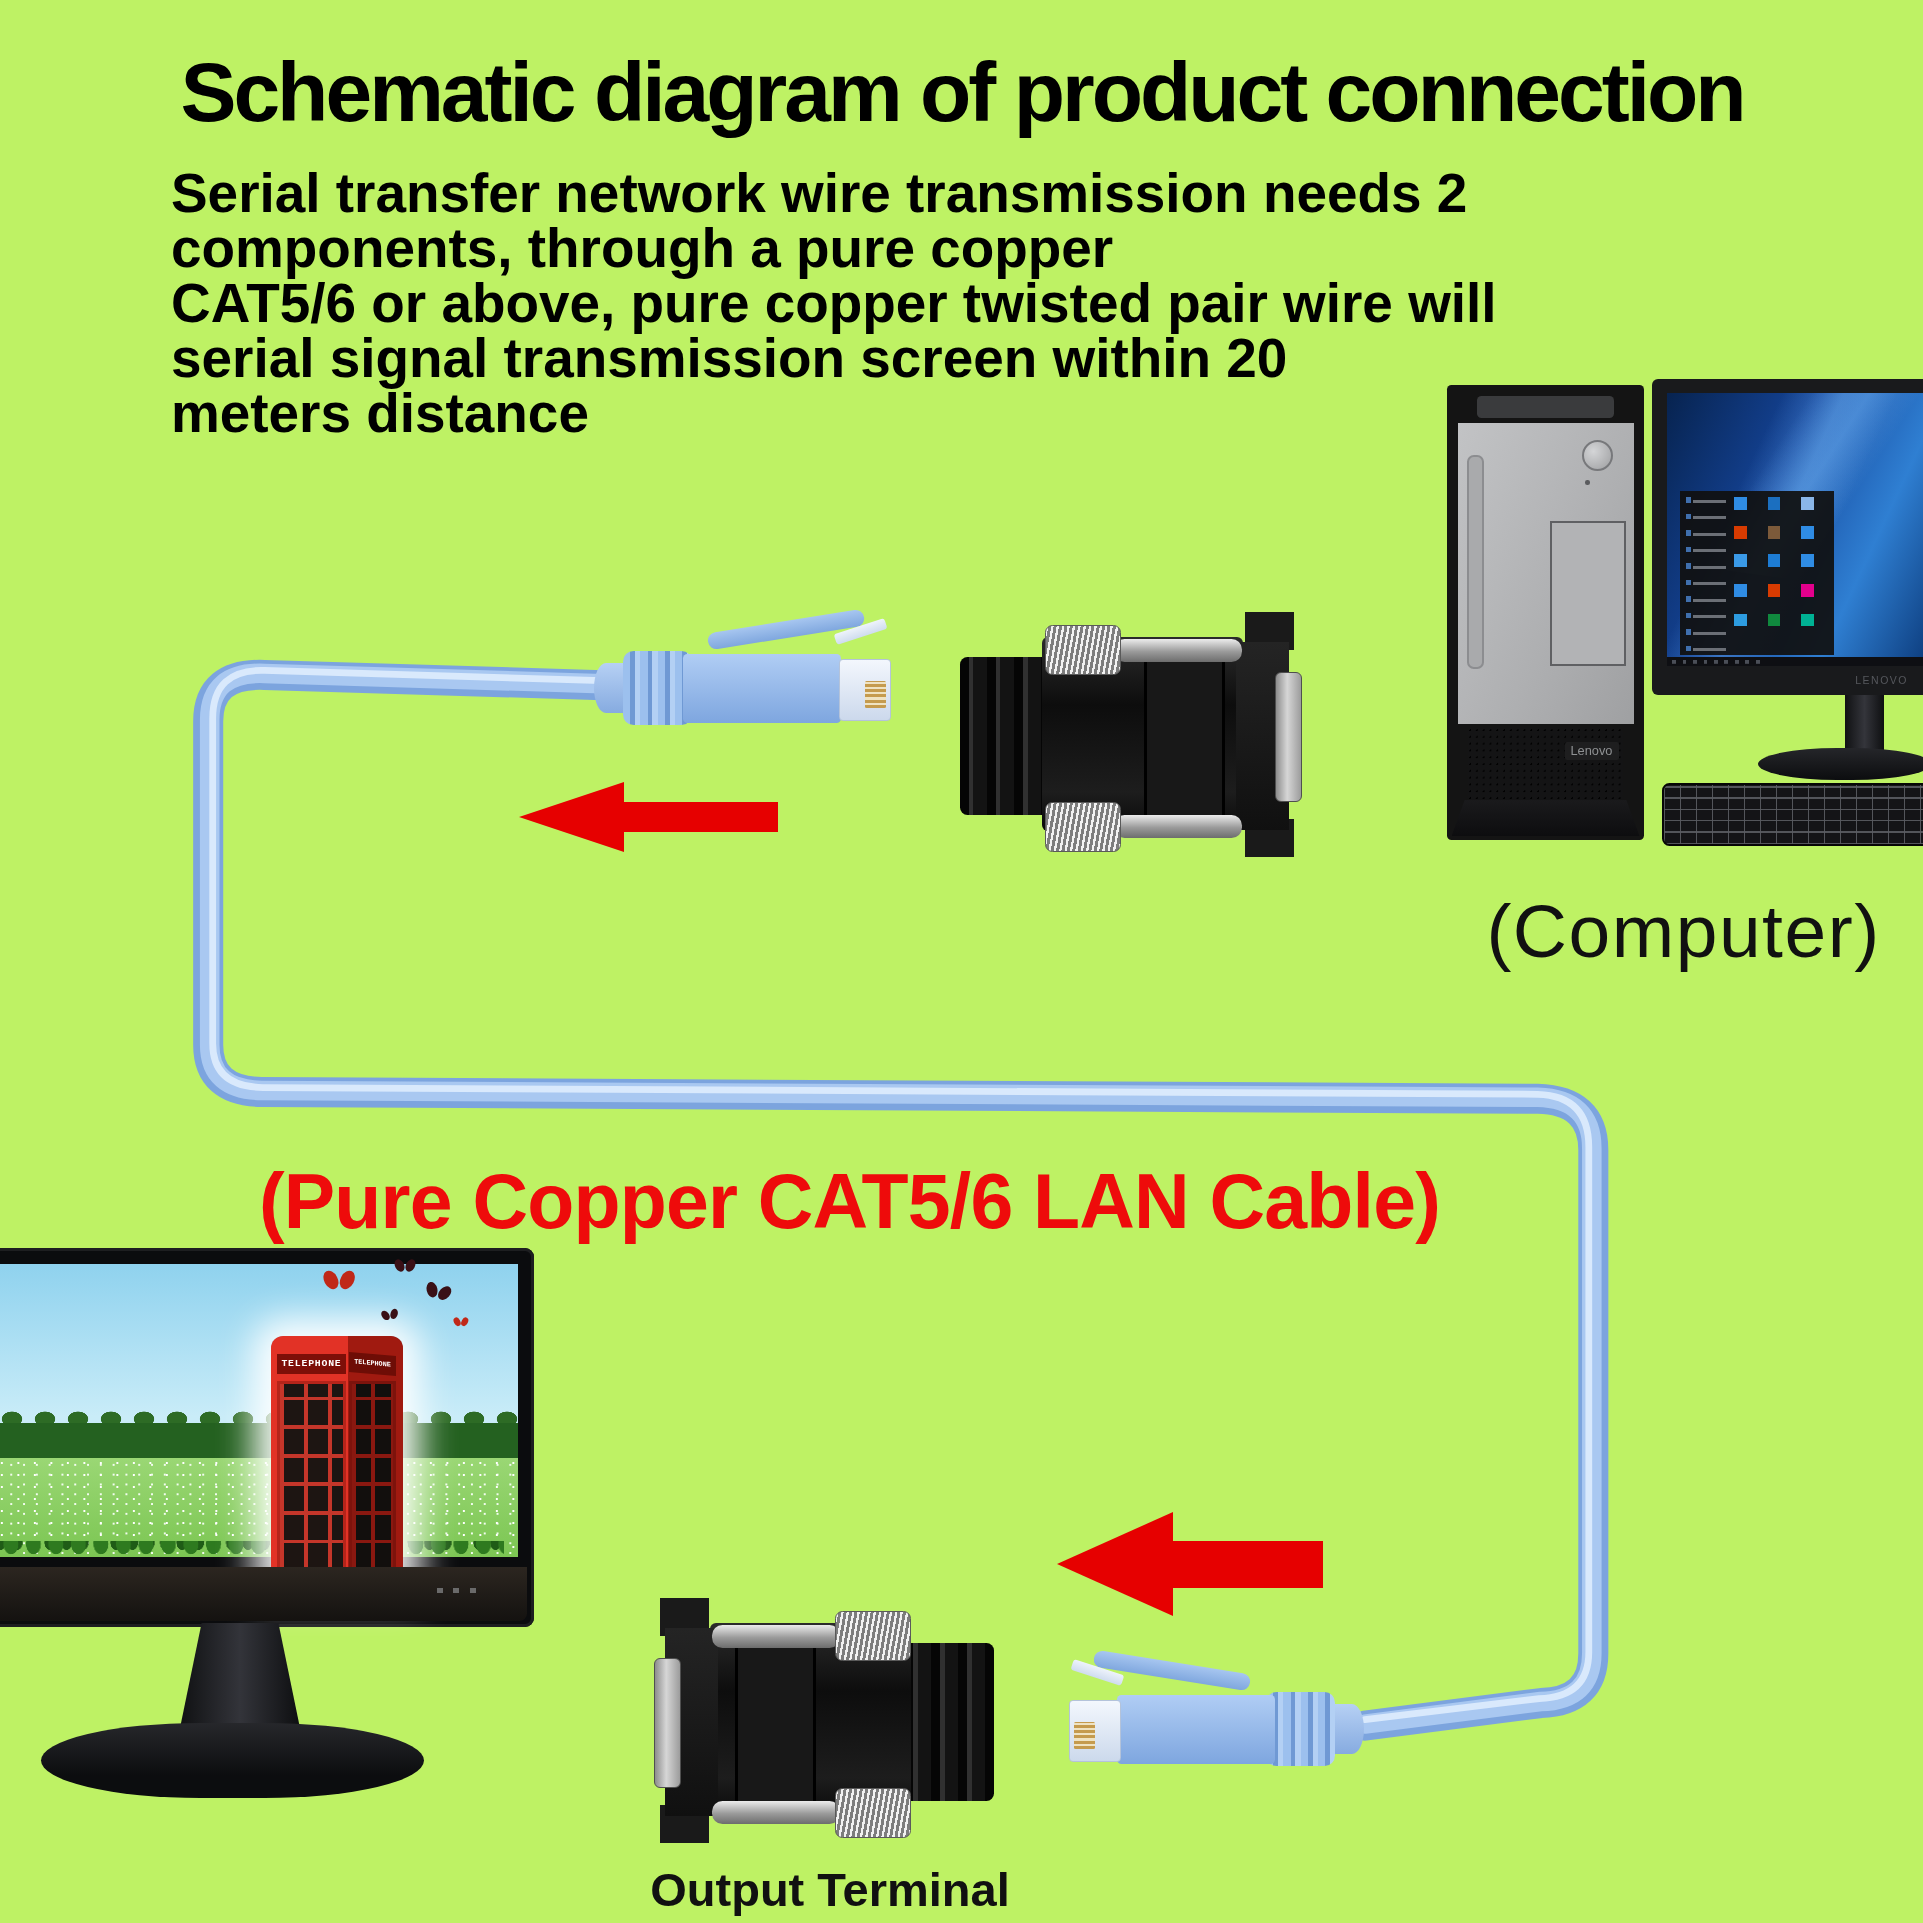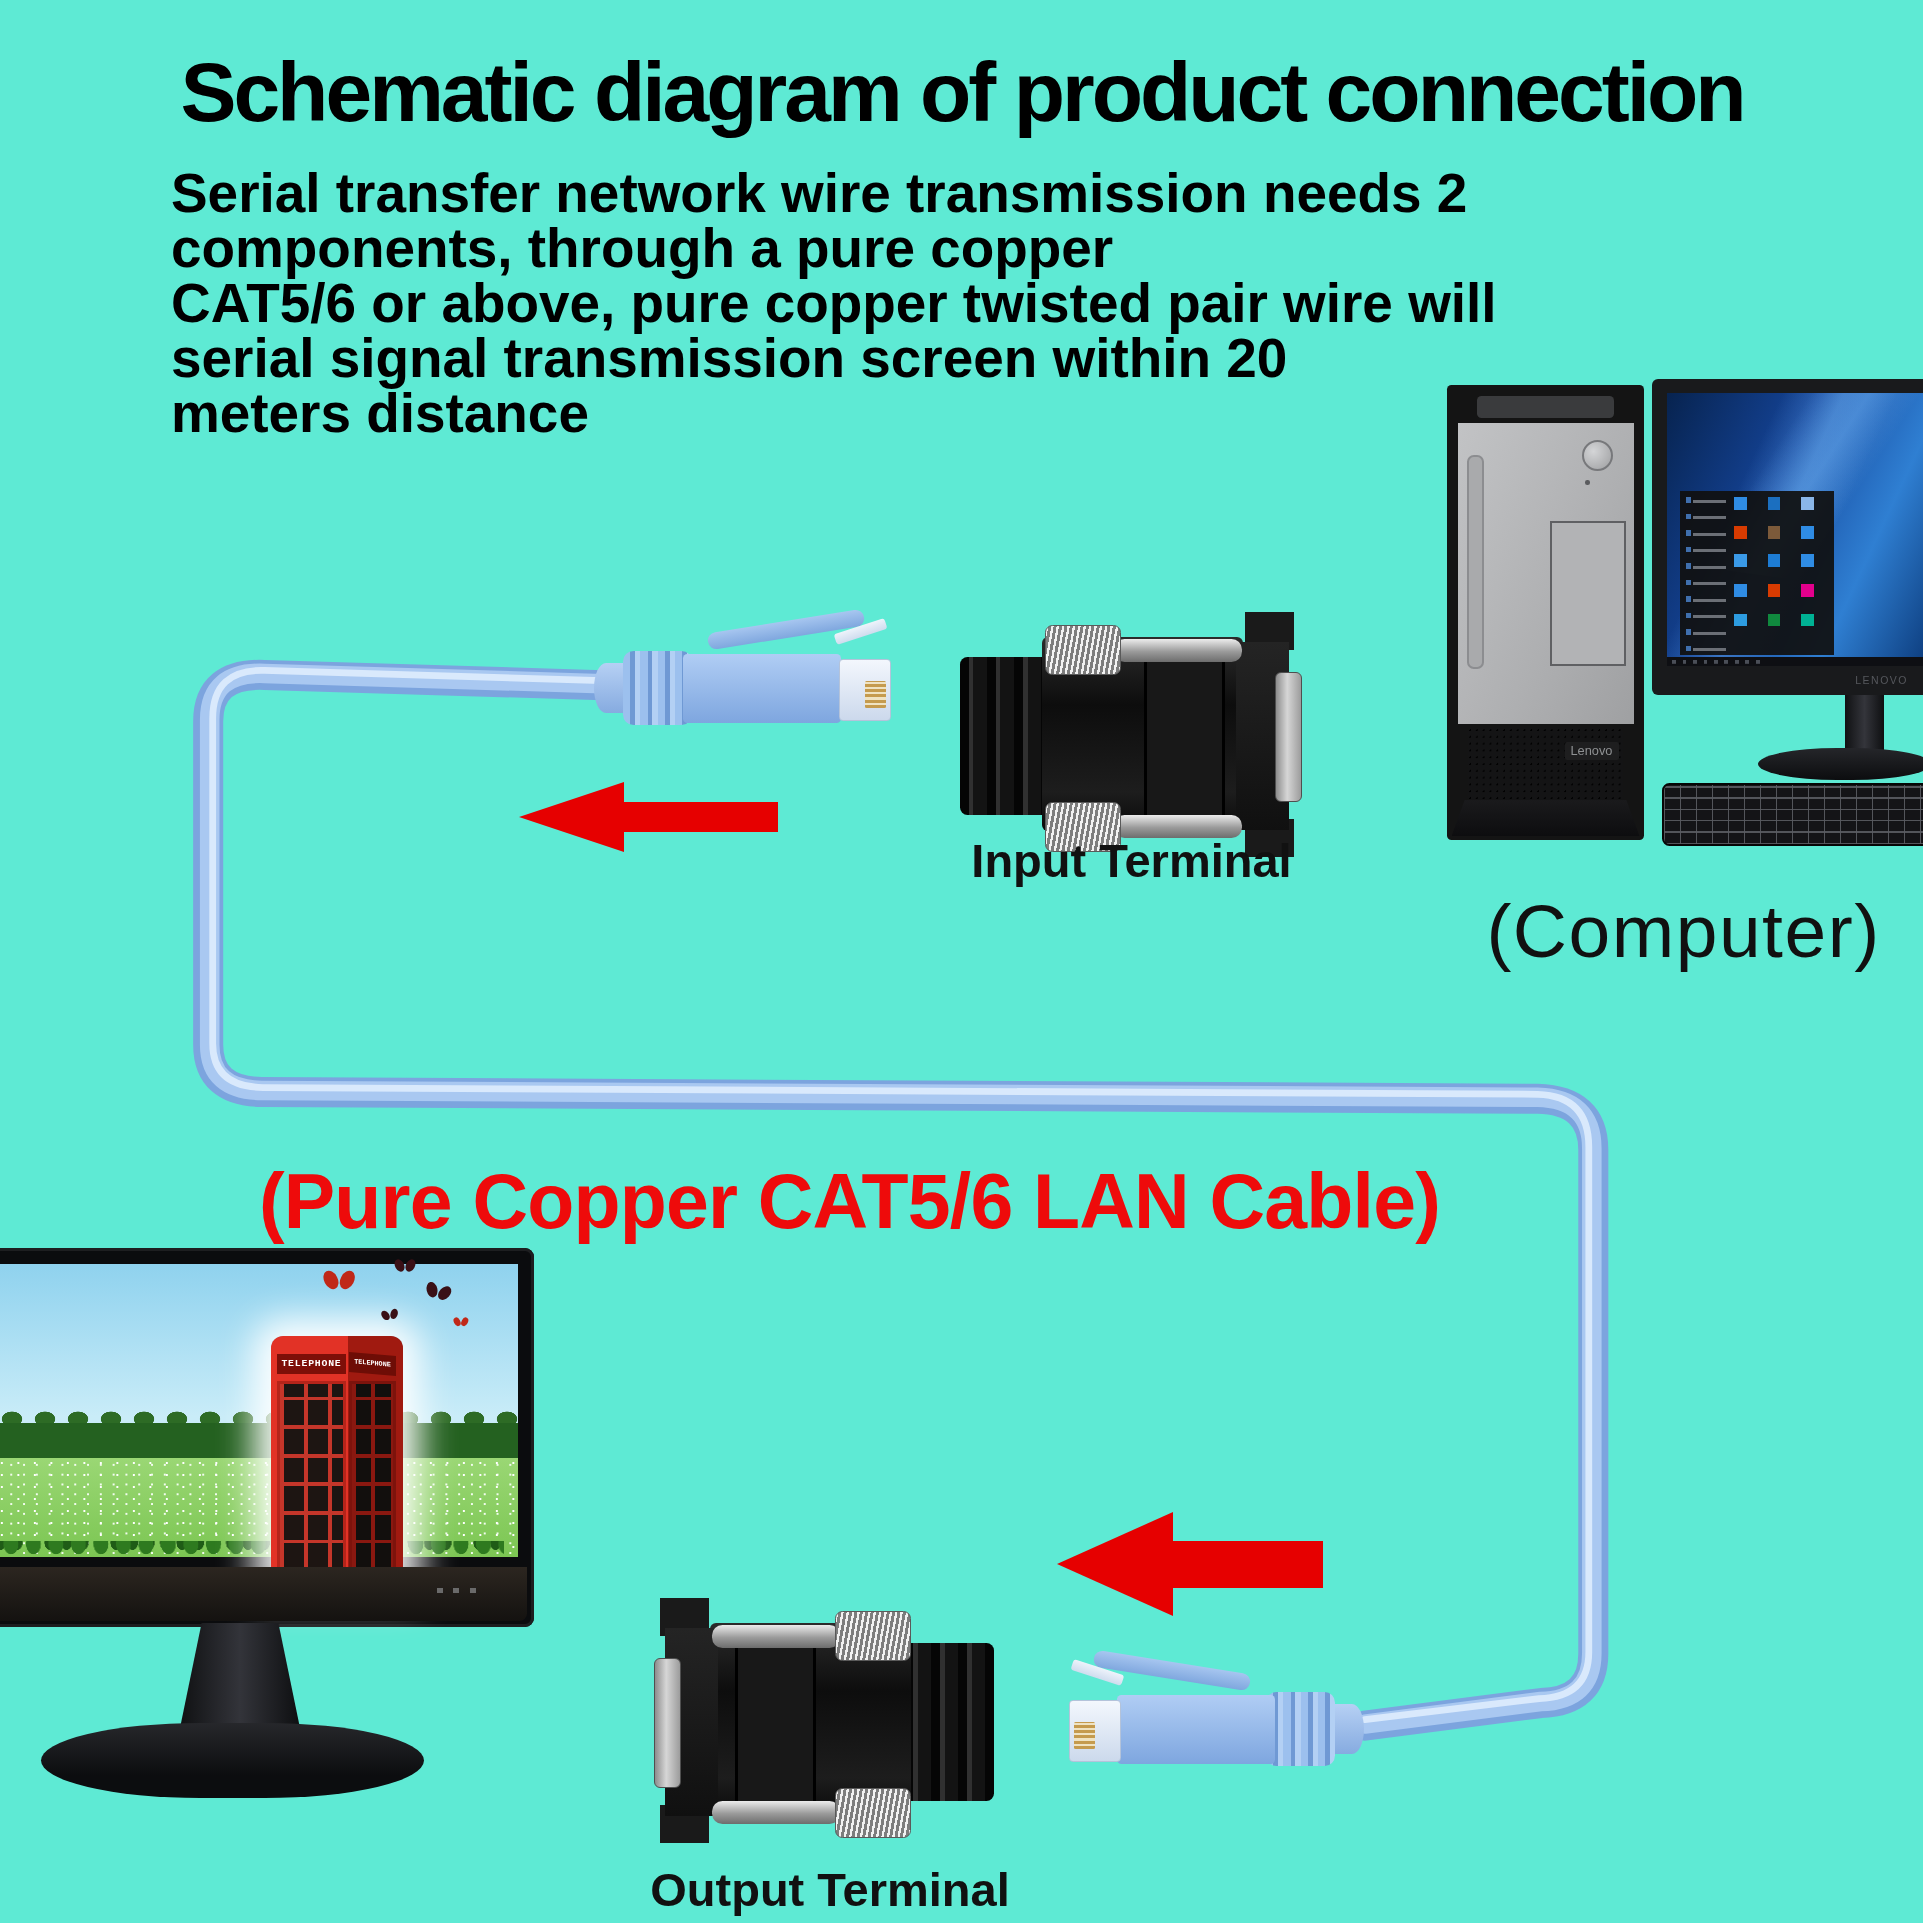--- a/index.html
+++ b/index.html
@@ -1,16 +1,16 @@
 <!DOCTYPE html>
 <html style="font-size:12px"><head>
 <meta charset="utf-8">
 <style>
   html,body{margin:0;padding:0;background:#ffffff;}
-  #canvas{position:relative;width:1924px;height:1924px;background:#5eead4;overflow:hidden;
+  #canvas{position:relative;width:1924px;height:1924px;background:#bef264;overflow:hidden;
           font-family:"Liberation Sans", sans-serif;}
   .abs{position:absolute;}
   
   .title{left:0;right:0;top:44px;text-align:center;font-size:84px;font-weight:bold;
          letter-spacing:-3px;color:#000;}
   .para{left:171px;top:165px;width:1661px;font-size:56px;font-weight:bold;line-height:55px;
         color:#000;transform:scaleX(.98);transform-origin:left top;letter-spacing:0px;}
   .lbl-terminal{font-size:47px;font-weight:bold;color:#111;text-align:center;}
   .lbl-big{font-size:75px;font-weight:400;color:#111;text-align:center;letter-spacing:1.5px;}
   .lbl-tv{font-size:51px;font-weight:400;color:#111;text-align:center;}
@@ -124,21 +124,20 @@
     <div class="abs ad-slot" style="left:188px;top:54px;width:75px;height:158px;"></div>
     <div class="abs ad-tab" style="left:289px;top:11.3px;width:49px;height:38px;"></div>
     <div class="abs ad-tab" style="left:289px;top:218px;width:49px;height:38px;"></div>
     <div class="abs ad-house" style="left:280px;top:41px;width:53px;height:188px;"></div>
     <div class="abs ad-face" style="left:319px;top:71px;width:25px;height:128px;"></div>
     <div class="abs screw-shaft" style="left:158px;top:38px;width:128px;height:22.5px;"></div>
     <div class="abs screw-head" style="left:89px;top:24px;width:74px;height:48px;"></div>
     <div class="abs screw-shaft" style="left:158px;top:214px;width:128px;height:22.5px;"></div>
     <div class="abs screw-head" style="left:89px;top:201px;width:74px;height:48px;"></div>
   </div>
-  <div class="abs lbl-terminal" style="left:936px;top:833px;width:391px;">Input Terminal</div>
 
   <div class="abs arrow" style="left:519px;top:782px;width:259px;height:71px;">
     <div class="head" style="border-top:35px solid transparent;border-bottom:35px solid transparent;border-right:105px solid #e60000;"></div>
     <div class="tail" style="top:20px;height:30px;width:154px;"></div>
   </div>
 
   <div class="abs tower" style="left:1447px;top:385px;width:197px;height:455px;">
     <div class="abs" style="left:30px;top:10.5px;width:137px;height:22.5px;background:#3a3b3d;border-radius:4.5px;"></div>
     <div class="abs tower-silver" style="left:10.5px;top:38px;width:176px;height:301px;">
       <div class="abs" style="left:9px;top:32px;width:13.5px;height:210px;border:2.3px solid #8c8d90;border-radius:6.8px;background:#a9aaac;"></div>

